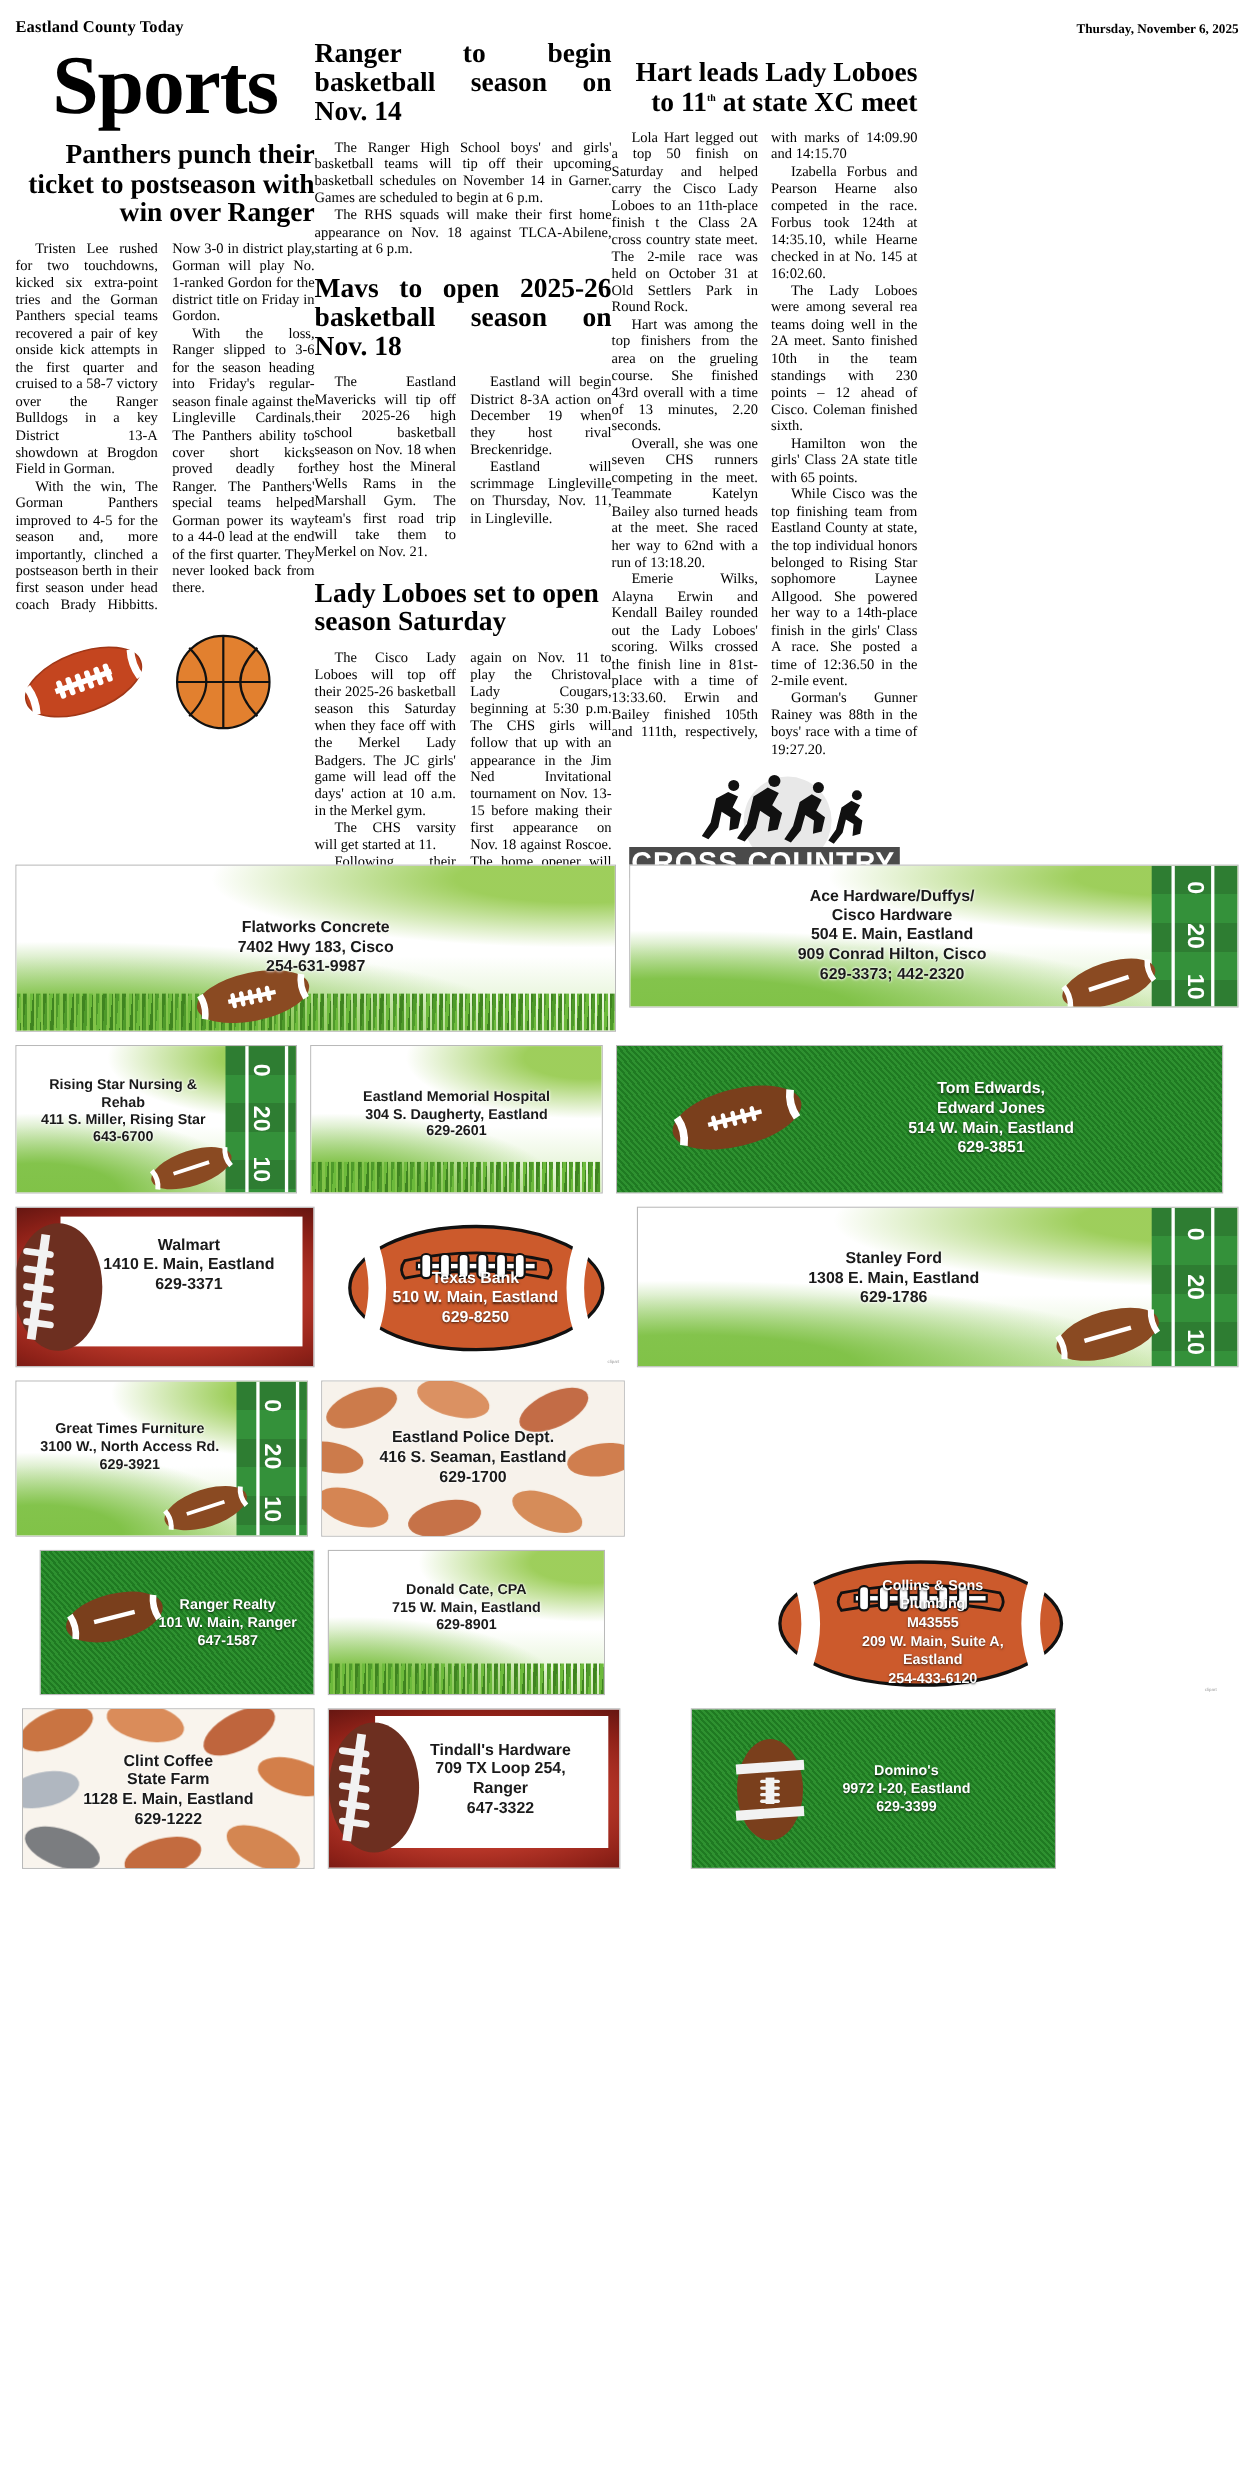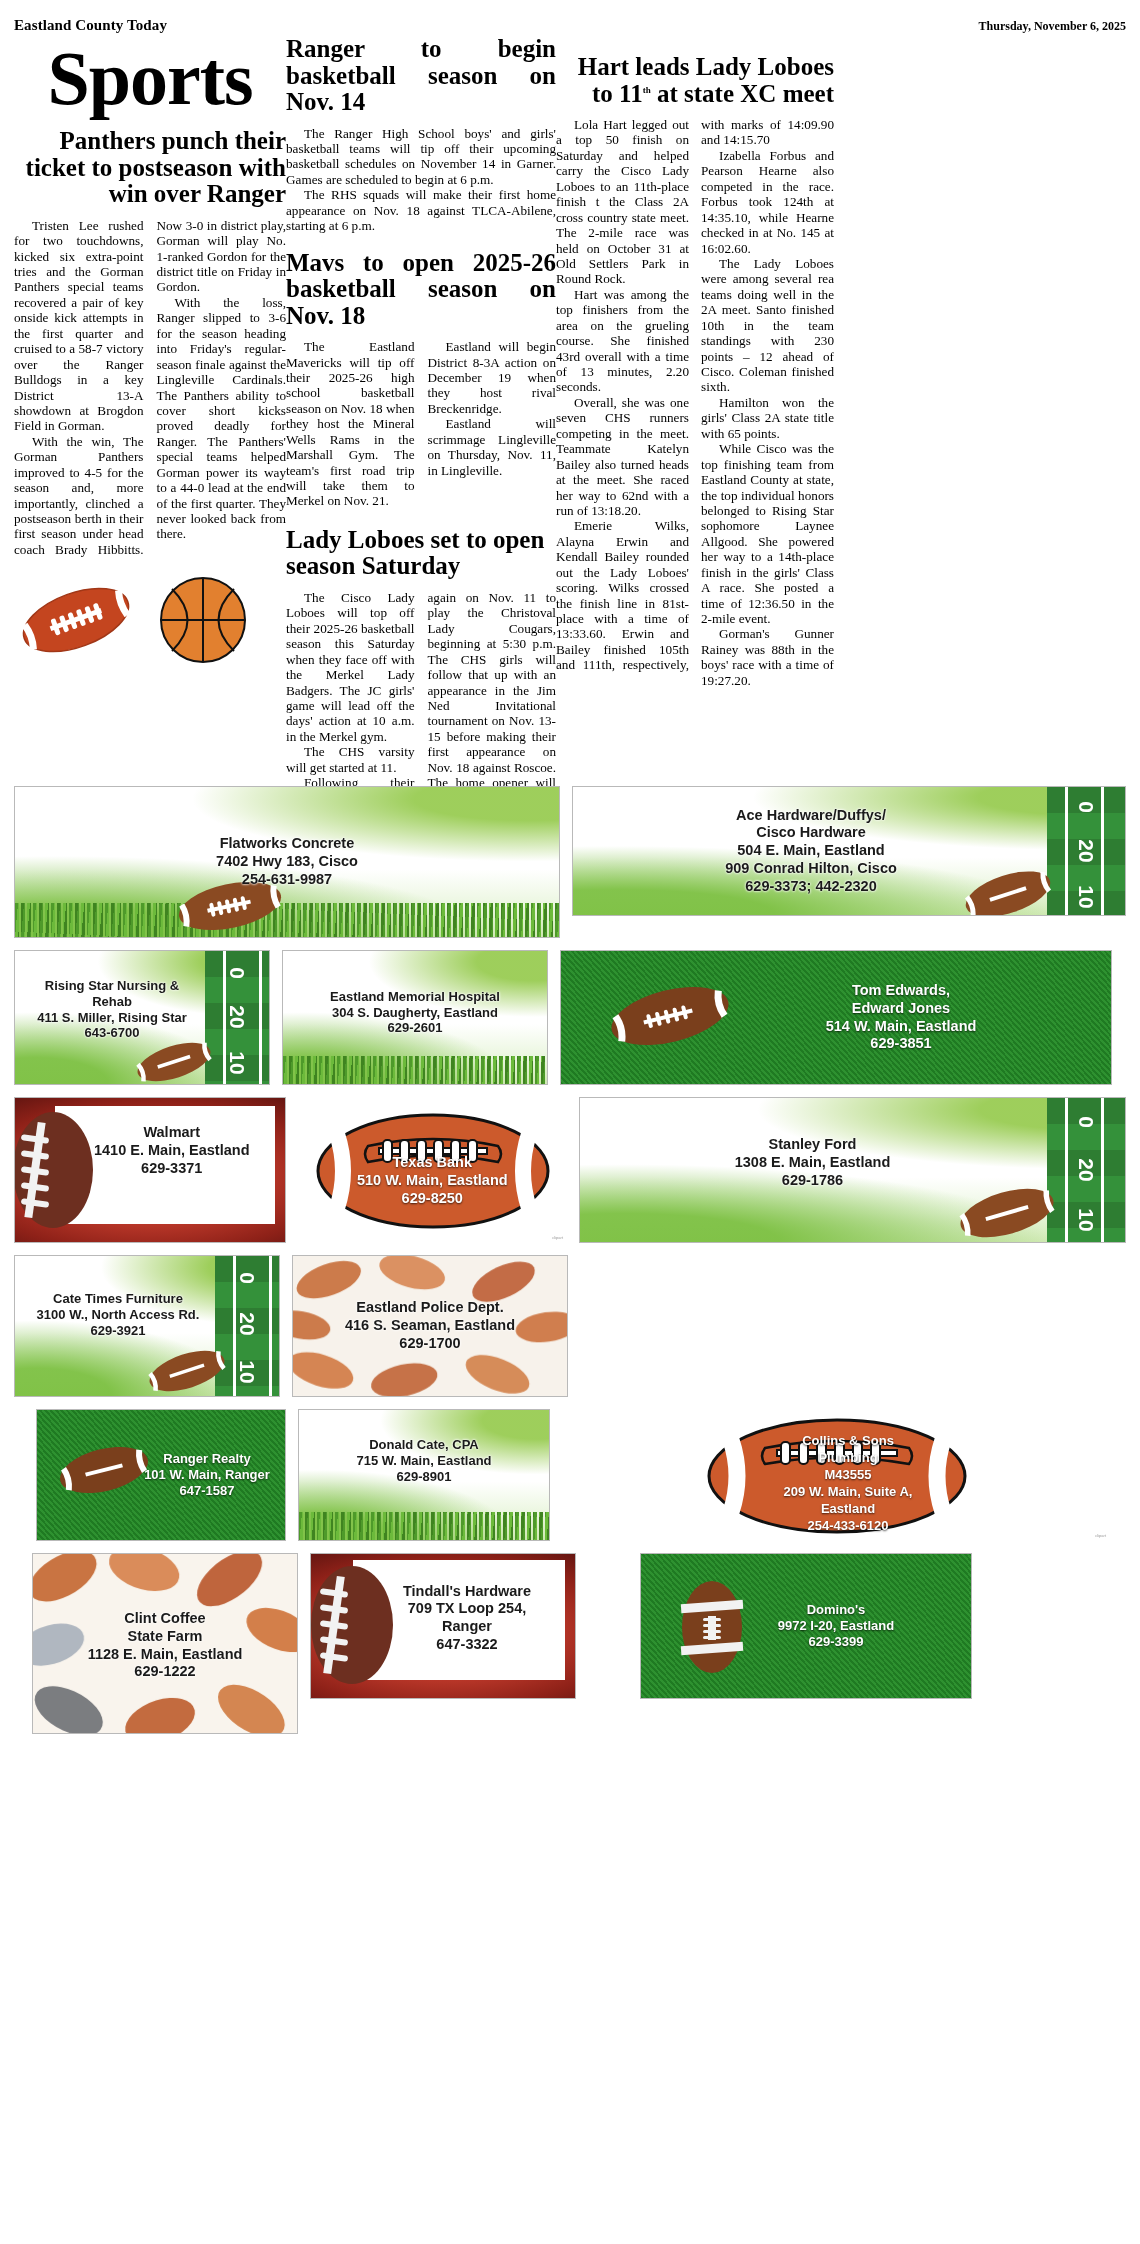--- a/index.html
+++ b/index.html
@@ -221,20 +221,37 @@
         <p class="bt">Hart was among the top finishers from the area on the grueling course. She finished 43rd overall with a time of 13 minutes, 2.20 seconds.</p>
         <p class="bt">Overall, she was one seven CHS runners competing in the meet. Teammate Katelyn Bailey also turned heads at the meet. She raced her way to 62nd with a run of 13:18.20.</p>
         <p class="bt">Emerie Wilks, Alayna Erwin and Kendall Bailey rounded out the Lady Loboes' scoring. Wilks crossed the finish line in 81st-place with a time of 13:33.60. Erwin and Bailey finished 105th and 111th, respectively, with marks of 14:09.90 and 14:15.70</p>
         <p class="bt">Izabella Forbus and Pearson Hearne also competed in the race. Forbus took 124th at 14:35.10, while Hearne checked in at No. 145 at 16:02.60.</p>
         <p class="bt">The Lady Loboes were among several rea teams doing well in the 2A meet. Santo finished 10th in the team standings with 230 points – 12 ahead of Cisco. Coleman finished sixth.</p>
         <p class="bt">Hamilton won the girls' Class 2A state title with 65 points.</p>
         <p class="bt">While Cisco was the top finishing team from Eastland County at state, the top individual honors belonged to Rising Star sophomore Laynee Allgood. She powered her way to a 14th-place finish in the girls' Class A race. She posted a time of 12:36.50 in the 2-mile event.</p>
         <p class="bt">Gorman's Gunner Rainey was 88th in the boys' race with a time of 19:27.20.</p>
       </div>
 
+      <div class="xc-logo">
+        <svg width="258" height="116" viewBox="0 0 258 116">
+          <circle cx="150" cy="44" r="40" fill="#e8e8e8"></circle>
+          <g fill="#111">
+            <path d="M96 18 l9 4 -5 10 8 6 -3 13 -8 2 1 -12 -8-5 -3 14 -9 11 -6-3 8-12 5-22 z"></path>
+            <circle cx="101" cy="12" r="5"></circle>
+            <path d="M132 14 l10 5 -6 11 9 7 -4 15 -9 2 2-13 -9-6 -4 16 -10 12 -7-3 9-13 6-25 z"></path>
+            <circle cx="138" cy="8" r="5.5"></circle>
+            <path d="M172 20 l9 5 -5 10 8 6 -3 13 -8 2 1-12 -8-5 -4 14 -9 11 -6-3 8-12 6-22 z"></path>
+            <circle cx="178" cy="14" r="5"></circle>
+            <path d="M208 26 l8 4 -5 9 7 5 -2 12 -7 2 1-11 -7-4 -3 12 -8 10 -5-3 7-10 5-20 z"></path>
+            <circle cx="213" cy="21" r="4.5"></circle>
+          </g>
+          <rect x="6" y="68" width="246" height="28" fill="#4a4a4a"></rect>
+          <text x="128" y="91" text-anchor="middle" font-family="Liberation Sans, sans-serif" font-weight="bold" font-size="26" fill="#ffffff" style="letter-spacing:1px">CROSS COUNTRY</text>
+        </svg>
+      </div>
     </div>
   </div>
 
   <div class="ads">
 
     <div class="adrow">
       <div class="ad" style="width:546px;height:152px">
         <div class="swoosh"></div>
         <div class="grass"></div>
         <svg class="fb-mini" style="left:150px;bottom:2px" width="130" height="58" viewBox="0 0 130 58">
@@ -423,21 +440,21 @@
         </div>
         <svg class="fb-mini" style="right:44px;bottom:2px" width="96" height="46" viewBox="0 0 96 46">
           <g transform="rotate(-18 48 23)">
             <ellipse cx="48" cy="23" rx="39" ry="17" fill="#8a4a22"></ellipse>
             <path d="M12 14 q4 9 0 18" stroke="#fff" stroke-width="4.5" fill="none"></path>
             <path d="M84 14 q-4 9 0 18" stroke="#fff" stroke-width="4.5" fill="none"></path>
             <rect x="30" y="21" width="36" height="3.5" fill="#fff"></rect>
           </g>
         </svg>
         <div class="ad-text small" style="margin-right:58px;margin-top:-22px">
-          <div>Cate Times Furniture</div>
+          <div>Great Times Furniture</div>
           <div>3100 W., North Access Rd.</div>
           <div>629-3921</div>
         </div>
       </div>
 
       <div class="ad" style="width:276px;height:142px">
         <div class="ballscatter">
           <svg width="100%" height="100%" viewBox="0 0 276 142" preserveAspectRatio="none">
             <rect width="276" height="142" fill="#f7f2ea"></rect>
             <g opacity=".9">
@@ -511,21 +528,21 @@
           <div>M43555</div>
           <div>209 W. Main, Suite A,</div>
           <div>Eastland</div>
           <div>254-433-6120</div>
         </div>
         <div class="credit">clipart</div>
       </div>
     </div>
 
     <div class="adrow">
-      <div class="ad" style="width:266px;height:181px;margin-left:18px">
+      <div class="ad" style="width:266px;height:146px;margin-left:6px">
         <div class="ballscatter">
           <svg width="100%" height="100%" viewBox="0 0 266 146" preserveAspectRatio="none">
             <rect width="266" height="146" fill="#f9f4ec"></rect>
             <g opacity=".95">
               <ellipse cx="30" cy="18" rx="36" ry="17" fill="#c4662f" transform="rotate(-22 30 18)"></ellipse>
               <ellipse cx="112" cy="12" rx="36" ry="17" fill="#d6804a" transform="rotate(12 112 12)"></ellipse>
               <ellipse cx="198" cy="20" rx="36" ry="17" fill="#b9552a" transform="rotate(-28 198 20)"></ellipse>
               <ellipse cx="248" cy="62" rx="34" ry="16" fill="#cf7238" transform="rotate(16 248 62)"></ellipse>
               <ellipse cx="18" cy="74" rx="34" ry="16" fill="#a8b0bb" transform="rotate(-12 18 74)"></ellipse>
               <ellipse cx="36" cy="128" rx="36" ry="17" fill="#6d6f74" transform="rotate(20 36 128)"></ellipse>

